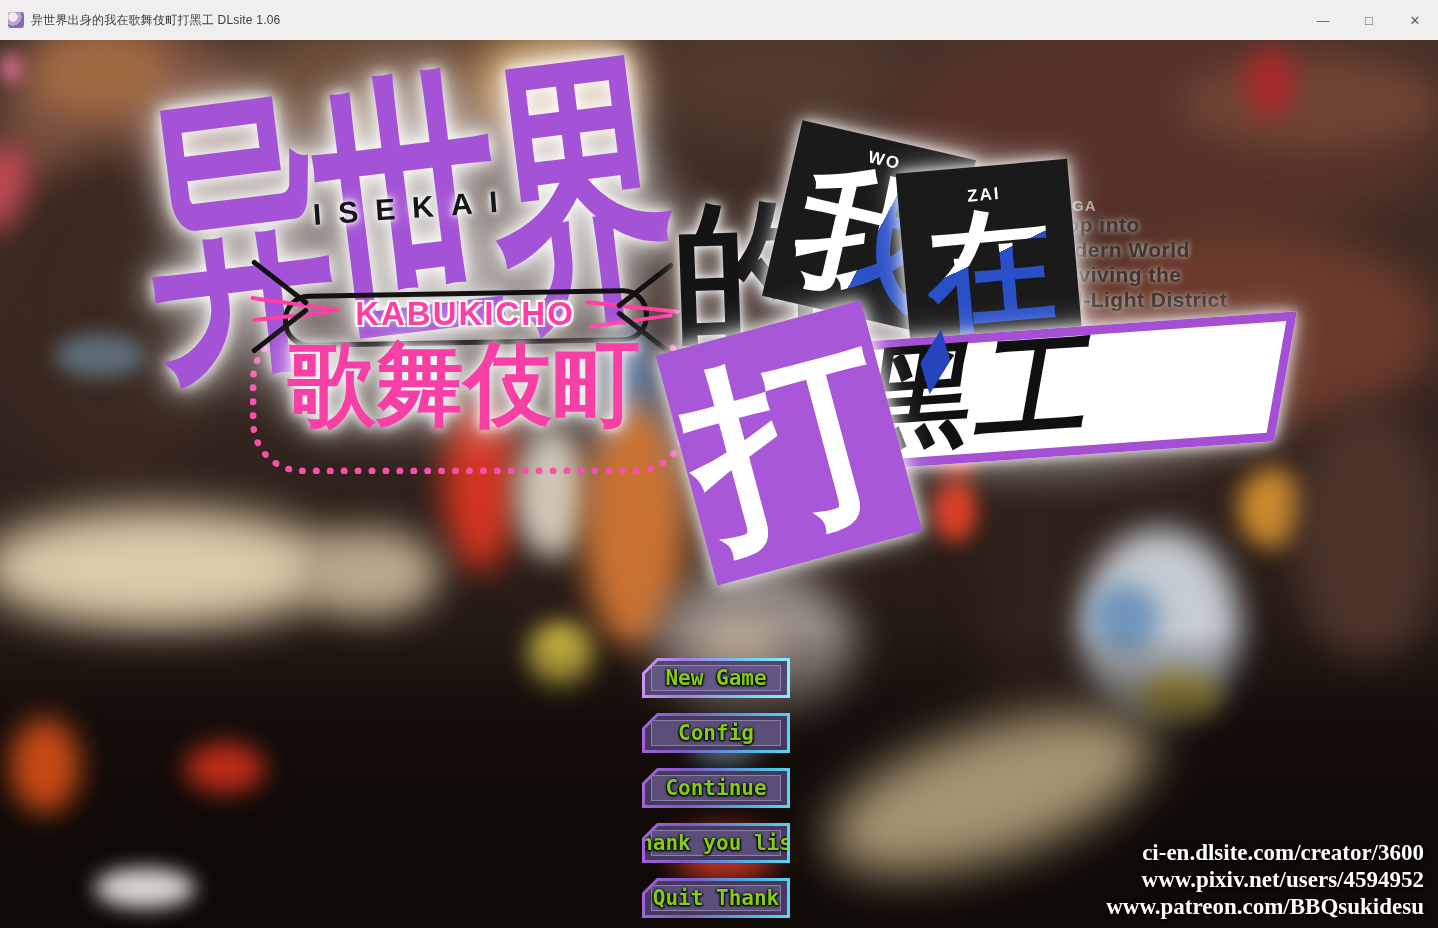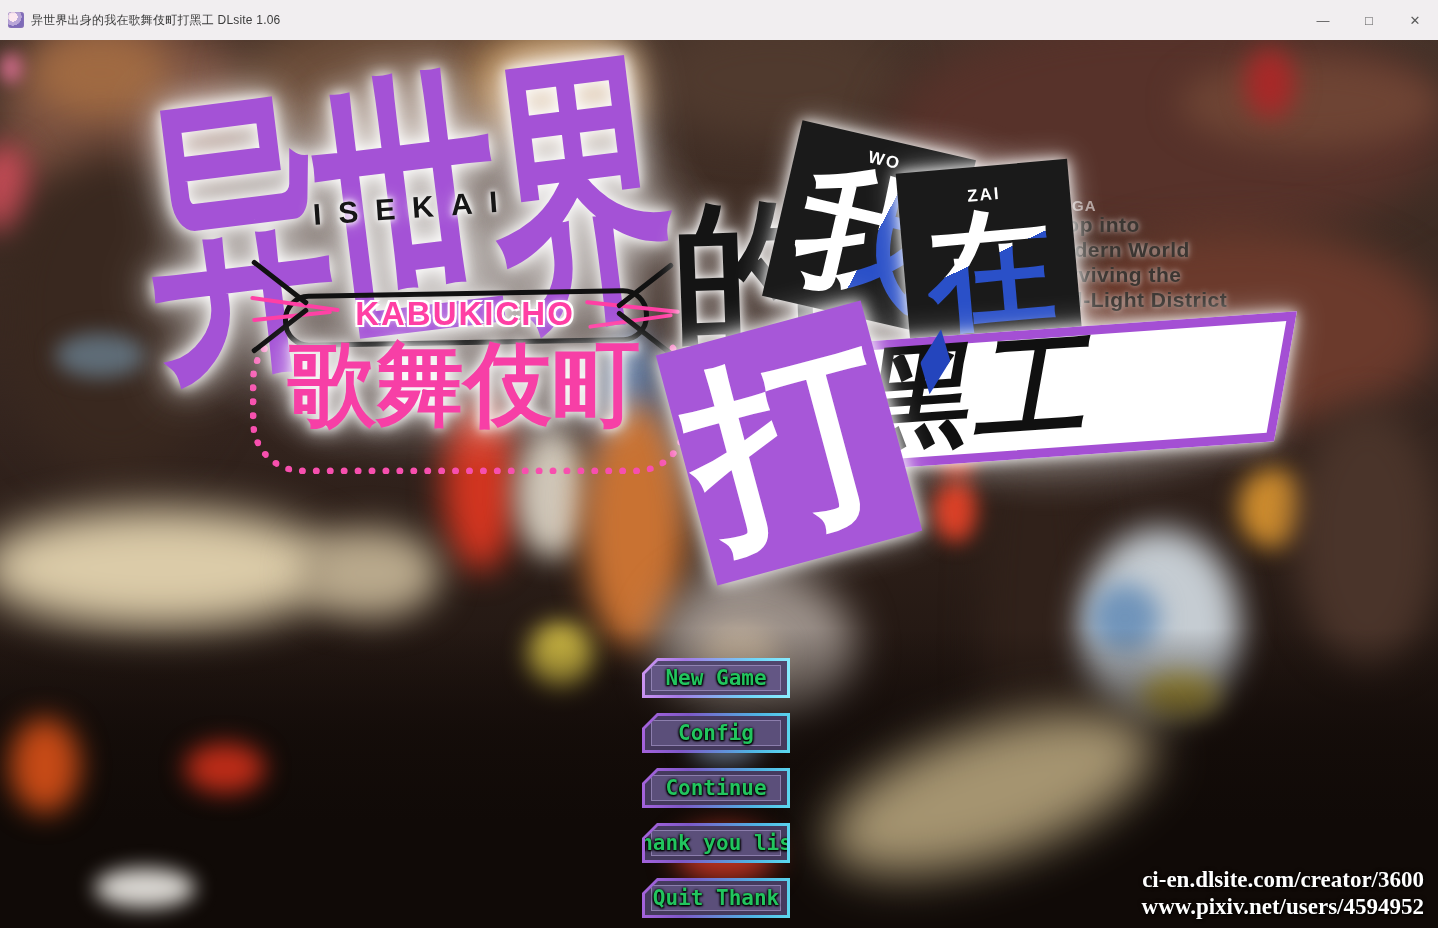--- a/index.html
+++ b/index.html
@@ -74,21 +74,21 @@
     font:bold 15px/1 "Liberation Sans",sans-serif;letter-spacing:1px;}
   
   .menu{position:absolute;left:642px;top:630px;z-index:8;display:flex;flex-direction:column;gap:15px;}
   .btn{position:relative;width:148px;height:40px;cursor:pointer;
     clip-path:polygon(15px 0,100% 0,100% 100%,0 100%,0 15px);
     background:linear-gradient(100deg,#a964de 0%,#7e58c8 30%,#4fb4e4 75%,#5cd8ee 100%);}
   .btn-fill{position:absolute;inset:3px;background:#453a5e;
     clip-path:polygon(13px 0,100% 0,100% 100%,0 100%,0 13px);}
   .btn-inner{position:absolute;inset:4px 6px 4px 6px;background:rgba(128,112,168,.38);
     border:1px solid rgba(200,185,235,.45);display:flex;align-items:center;justify-content:center;overflow:visible;}
-  .btn span{font:bold 21px/1 "DejaVu Sans Mono",monospace;color:#22c55e;white-space:nowrap;
+  .btn span{font:bold 21px/1 "DejaVu Sans Mono",monospace;color:#84cc16;white-space:nowrap;
     text-shadow:0 0 3px #000,1px 1px 2px #000,-1px 1px 2px #000;}
   .btn.selected{background:linear-gradient(100deg,#cf97f2 0%,#a57ae6 28%,#6fd6f8 72%,#8ceeff 100%);
     box-shadow:0 0 7px rgba(150,220,255,.7);}
   .btn.selected .btn-fill{background:#51466e;}
   
   .links{position:absolute;right:14px;bottom:8px;z-index:9;text-align:right;color:#fff;
     font:bold 23px/27px "Liberation Serif",serif;text-shadow:1px 1px 2px rgba(0,0,0,.85),0 0 4px rgba(0,0,0,.6);}
 </style>
 </head>
 <body>
@@ -229,16 +229,17 @@
           <div class="btn-inner">
             <span>Quit Thank</span>
           </div>
         </div>
       </div>
     </div>
 
     <div class="links">
       <div>ci-en.dlsite.com/creator/3600</div>
       <div>www.pixiv.net/users/4594952</div>
+      <div>www.patreon.com/BBQsukidesu</div>
     </div>
 
   </div>
 </div>
 
 </body></html>

